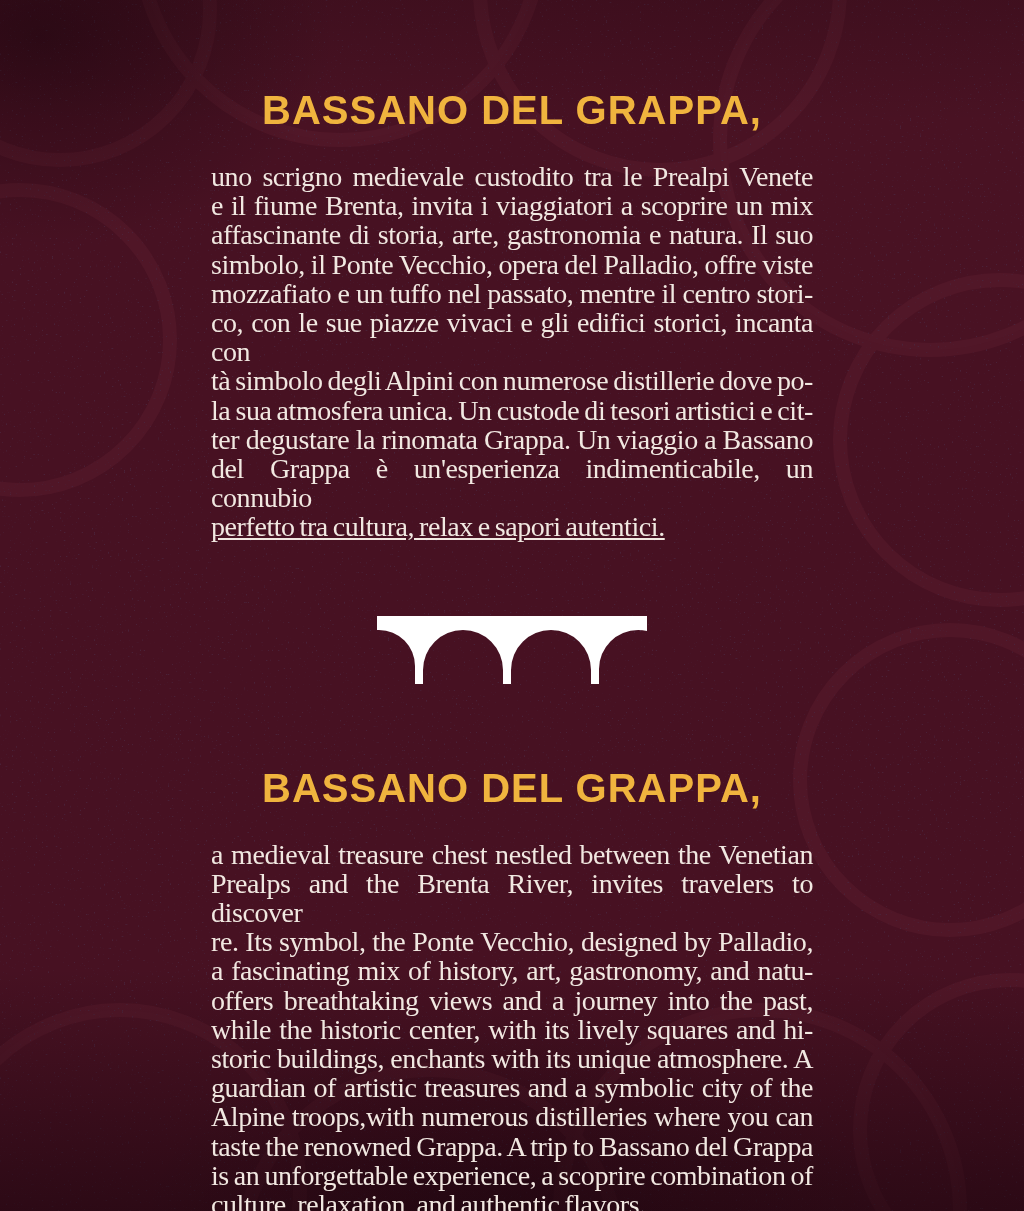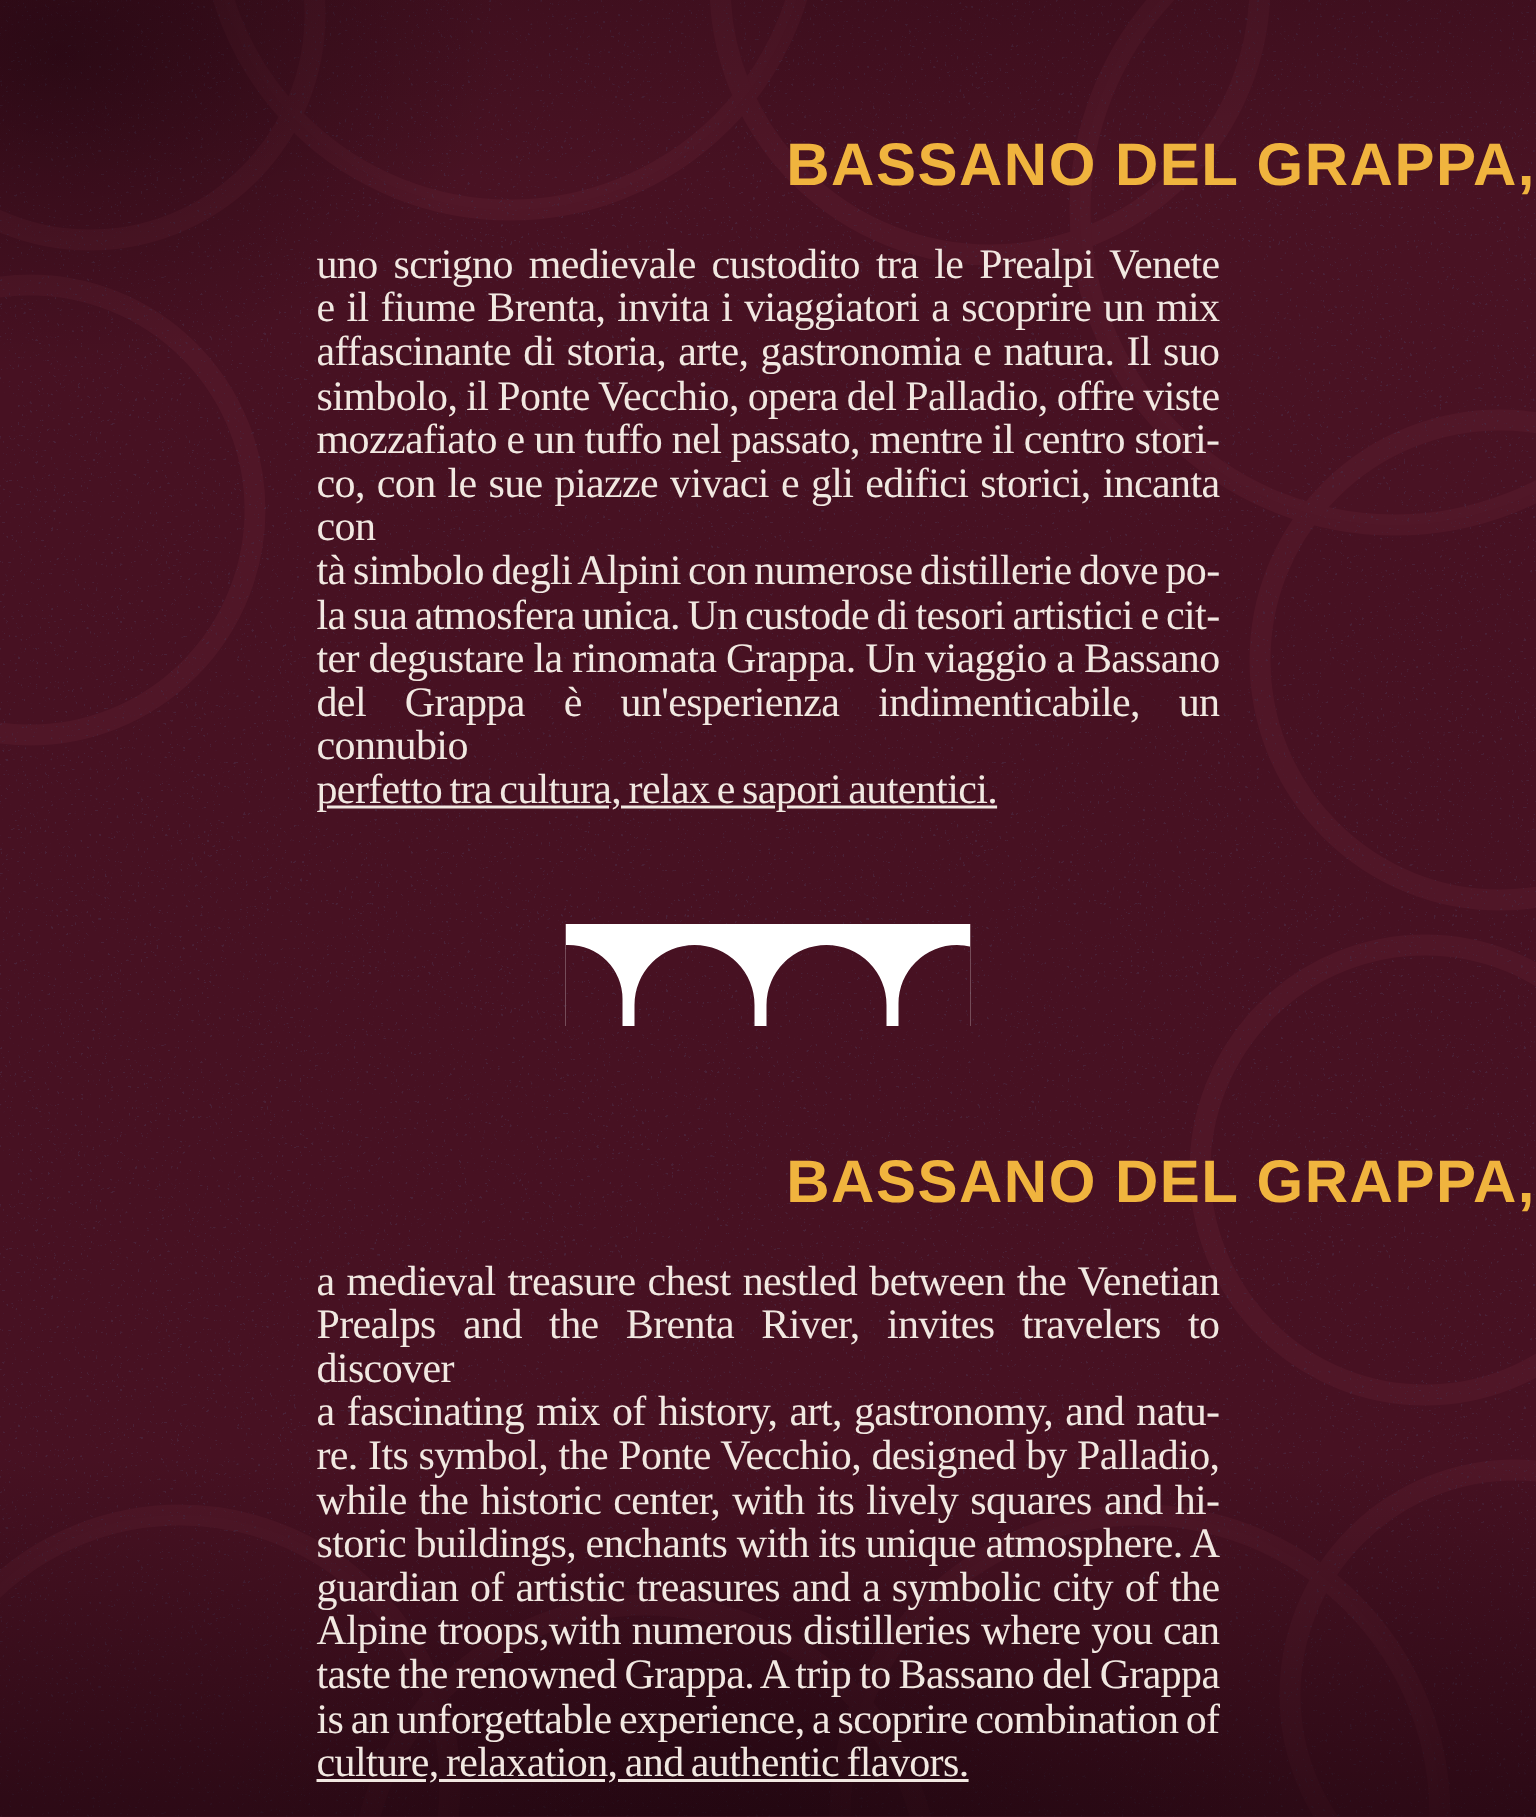--- a/index.html
+++ b/index.html
@@ -53,21 +53,21 @@
     width: 100%;
     height: 100%;
   }
   .section-title {
     margin-top: 88px;
     font-family: "Liberation Sans", sans-serif;
     font-weight: 700;
     font-size: 40px;
     line-height: 44px;
     letter-spacing: 1px;
-    text-align: right;
+    text-align: center;
     color: var(--title);
   }
   .section-title.second {
     margin-top: 82px;
   }
   .para {
     width: 602px;
     margin: 30px auto 0 auto;
     color: var(--body-text);
     font-size: 28px;
@@ -157,22 +157,23 @@
           M134 90 V54 A40 40 0 0 1 214 54 V90 Z
           M222 90 V53 A39 39 0 0 1 300 53 V90 Z"></path>
       </svg>
     </div>
 
     <h1 class="section-title second">BASSANO DEL GRAPPA,</h1>
 
     <div class="para">
         <div class="line">a medieval treasure chest nestled between the Venetian</div>
         <div class="line">Prealps and the Brenta River, invites travelers to discover</div>
+        <div class="line">re. Its symbol, the Ponte Vecchio, designed by Palladio,</div>
         <div class="line">a fascinating mix of history, art, gastronomy, and natu-</div>
-        <div class="line">re. Its symbol, the Ponte Vecchio, designed by Palladio,</div>
+        <div class="line">offers breathtaking views and a journey into the past,</div>
         <div class="line">while the historic center, with its lively squares and hi-</div>
         <div class="line">storic buildings, enchants with its unique atmosphere. A</div>
         <div class="line">guardian of artistic treasures and a symbolic city of the</div>
         <div class="line">Alpine troops,with numerous distilleries where you can</div>
         <div class="line">taste the renowned Grappa. A trip to Bassano del Grappa</div>
         <div class="line">is an unforgettable experience, a scoprire combination of</div>
         <div class="line last">culture, relaxation, and authentic flavors.</div>
       </div>
 
   </div>

